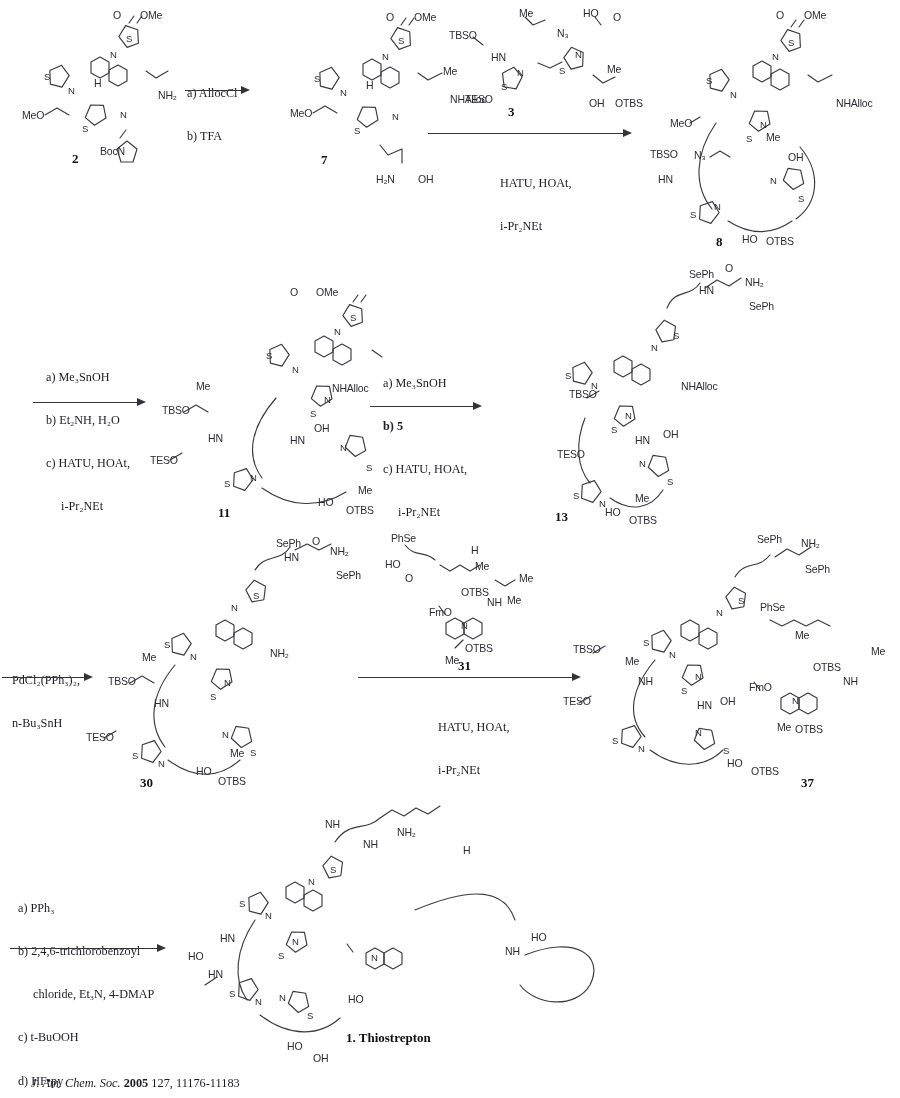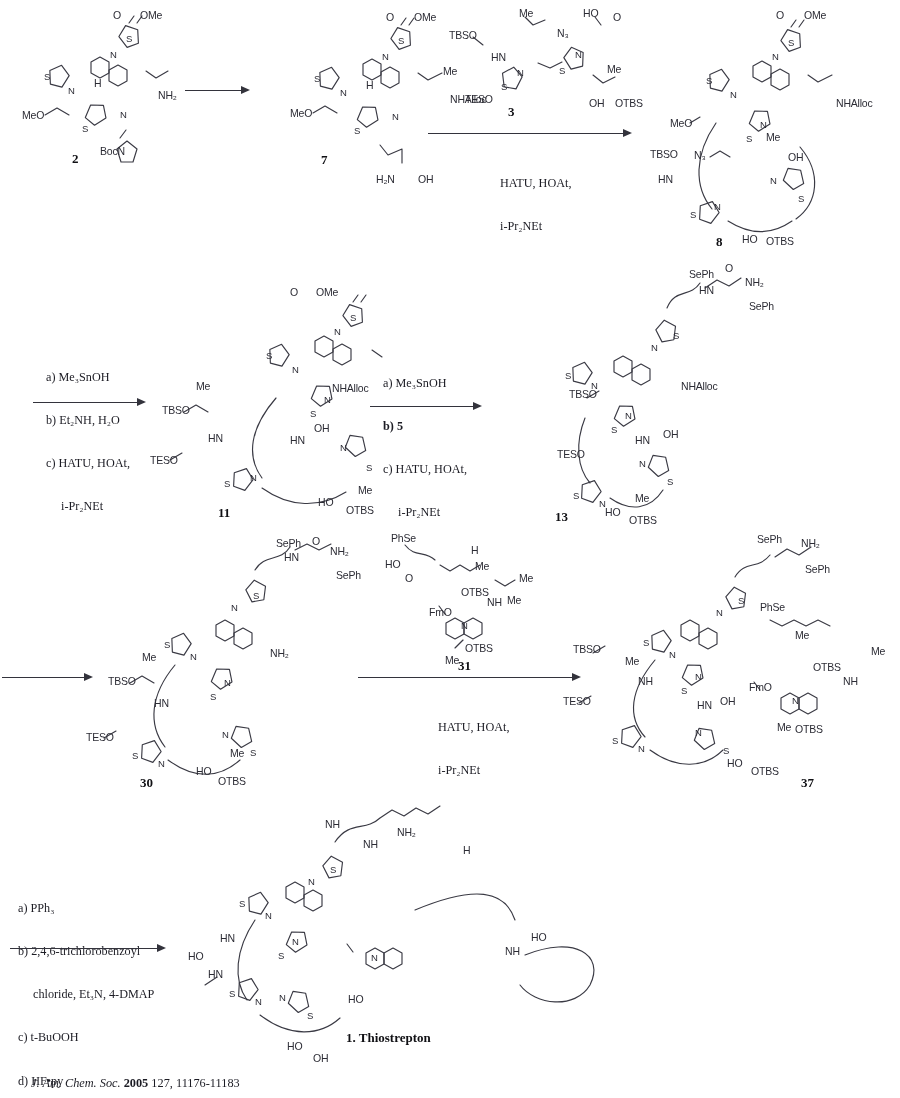--- a/index.html
+++ b/index.html
@@ -56,20 +56,24 @@
     <span class="at" style="left:106px;top:28px">S</span>
     <span class="at" style="left:90px;top:44px">N</span>
     <span class="at" style="left:24px;top:66px">S</span>
     <span class="at" style="left:48px;top:80px">N</span>
     <span class="at" style="left:100px;top:104px">N</span>
     <span class="at" style="left:62px;top:118px">S</span>
     <span class="num" style="left:52px;top:146px">2</span>
   </div>
 
   
+  <div class="rg" style="left:187px;top:57px">
+    <div>a) AllocCl</div>
+    <div>b) TFA</div>
+  </div>
   <div class="arrow" style="left:185px;top:90px;width:63px">
       <span class="ah"></span>
     </div>
 
   
   <div class="cmpd" style="left:288px;top:5px;width:240px;height:200px">
     <svg width="240" height="200">
       <use href="#pent" class="bond" transform="translate(102,22) rotate(-20,11,10)"></use>
       <use href="#hex" class="bond" transform="translate(74,54)"></use>
       <use href="#hex" class="bond" transform="translate(92,62)"></use>
@@ -276,20 +280,24 @@
     <span class="at" style="left:70px;top:152px">N</span>
     <span class="at" style="left:56px;top:166px">S</span>
     <span class="at" style="left:84px;top:200px">N</span>
     <span class="at" style="left:112px;top:218px">S</span>
     <span class="at" style="left:18px;top:232px">S</span>
     <span class="at" style="left:44px;top:240px">N</span>
     <span class="num" style="left:0px;top:251px">13</span>
   </div>
 
   
+  <div class="rg" style="left:12px;top:644px">
+    <div>PdCl₂(PPh₃)₂,</div>
+    <div>n-Bu₃SnH</div>
+  </div>
   <div class="arrow" style="left:2px;top:677px;width:89px">
       <span class="ah"></span>
     </div>
 
   
   <div class="cmpd" style="left:80px;top:535px;width:365px;height:265px">
     <svg width="365" height="265">
       <use href="#pent" class="bond" transform="translate(165,45) rotate(-10,11,10)"></use>
       <use href="#hex" class="bond" transform="translate(135,85)"></use>
       <use href="#hex" class="bond" transform="translate(153,93)"></use>

